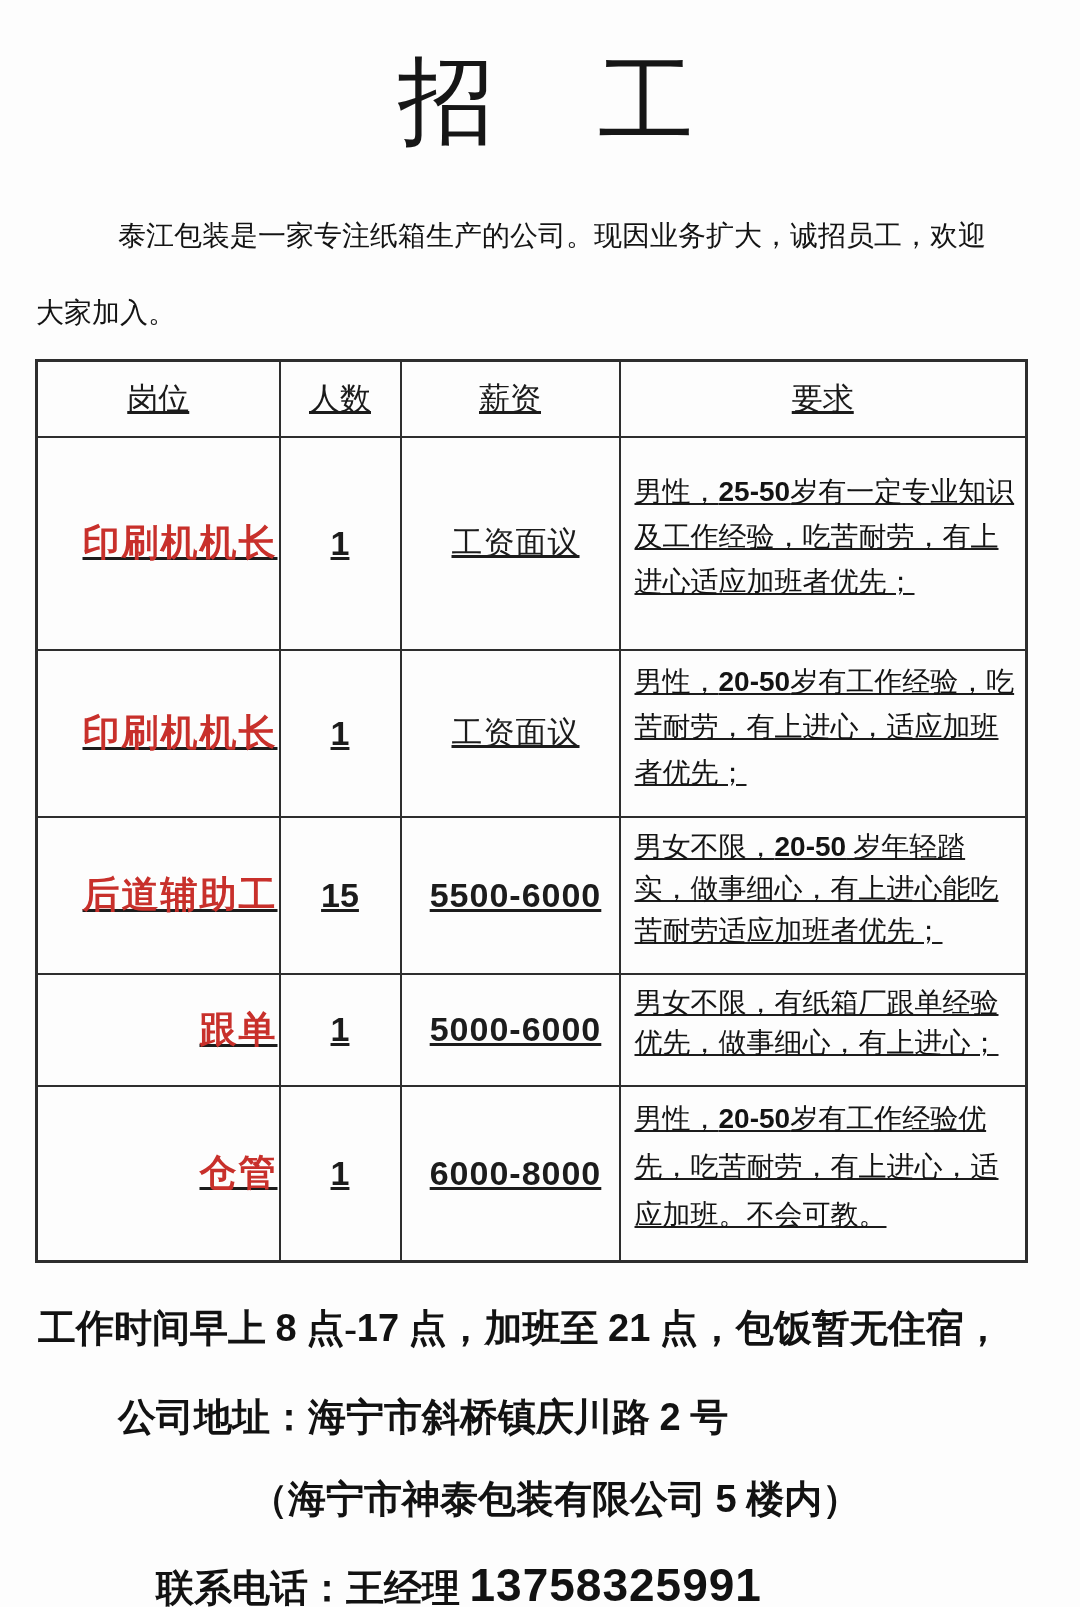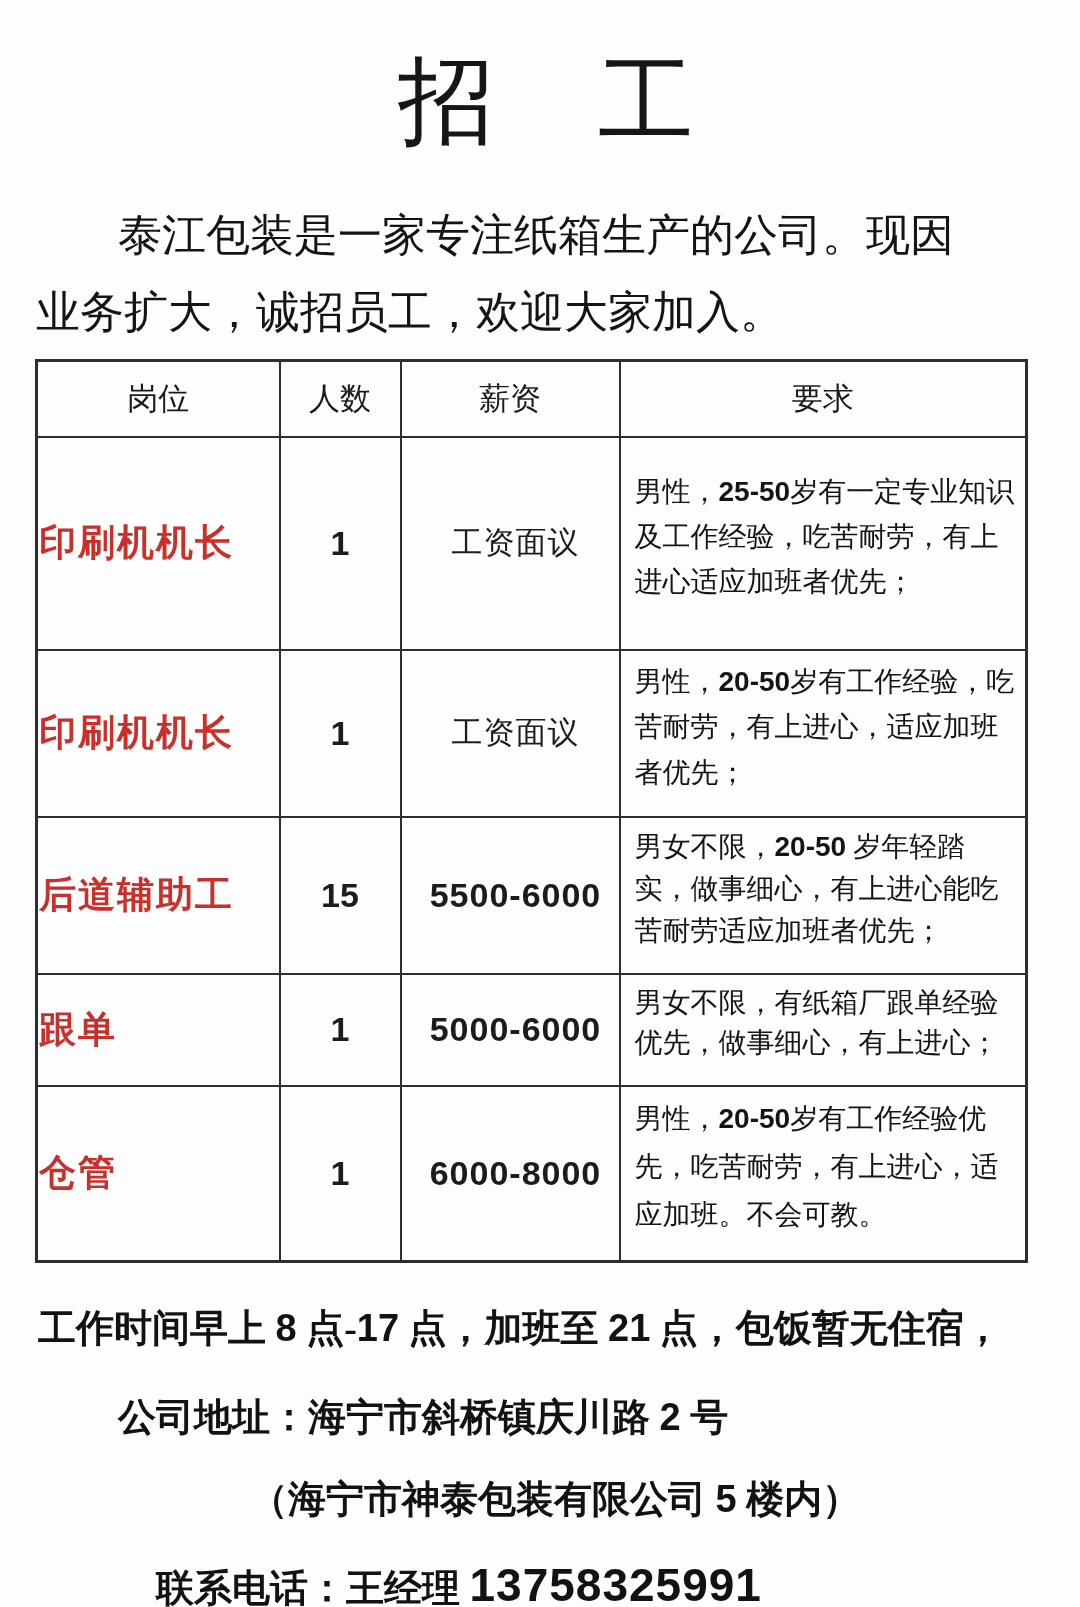--- a/index.html
+++ b/index.html
@@ -20,31 +20,32 @@
     margin: 52px 0 0 16px;
     text-align: center;
     font-size: 96px;
     line-height: 1.05;
     font-weight: 500;
     letter-spacing: 4px;
     color: #161616;
   }
   .intro {
     margin: 44px 88px 8px 36px;
-    font-size: 44px;
+    font-size: 28px;
     line-height: 77px;
     text-indent: 82px;
     color: #141414;
   }
   table.jobs {
     width: 990px;
     margin: 4px 12px 0 35px;
     border-collapse: collapse;
     table-layout: fixed;
     border: 3px solid var(--border-color, #2e2e2e);
+    text-decoration: underline;
   }
   table.jobs th, table.jobs td {
     border: 2px solid var(--border-color, #2e2e2e);
     vertical-align: middle;
   }
   table.jobs th {
     height: 72px;
     font-size: 31px;
     font-weight: 500;
     text-align: center;
@@ -53,21 +54,21 @@
   tbody tr:nth-child(1) { height: 213px; }
   tbody tr:nth-child(2) { height: 157px; }
   tbody tr:nth-child(3) { height: 146px; }
   tbody tr:nth-child(4) { height: 91px; }
   tbody tr:nth-child(5) { height: 159px; }
   td.position {
     color: var(--accent-red, #c8302b);
     font-family: "Liberation Sans", sans-serif;
     font-weight: 700;
     font-size: 37px;
-    text-align: left;
+    text-align: right;
     letter-spacing: 2px;
   }
   td.headcount {
     font-family: "Liberation Sans", sans-serif;
     font-weight: 700;
     font-size: 34px;
     text-align: center;
   }
   td.salary {
     font-size: 31px;

